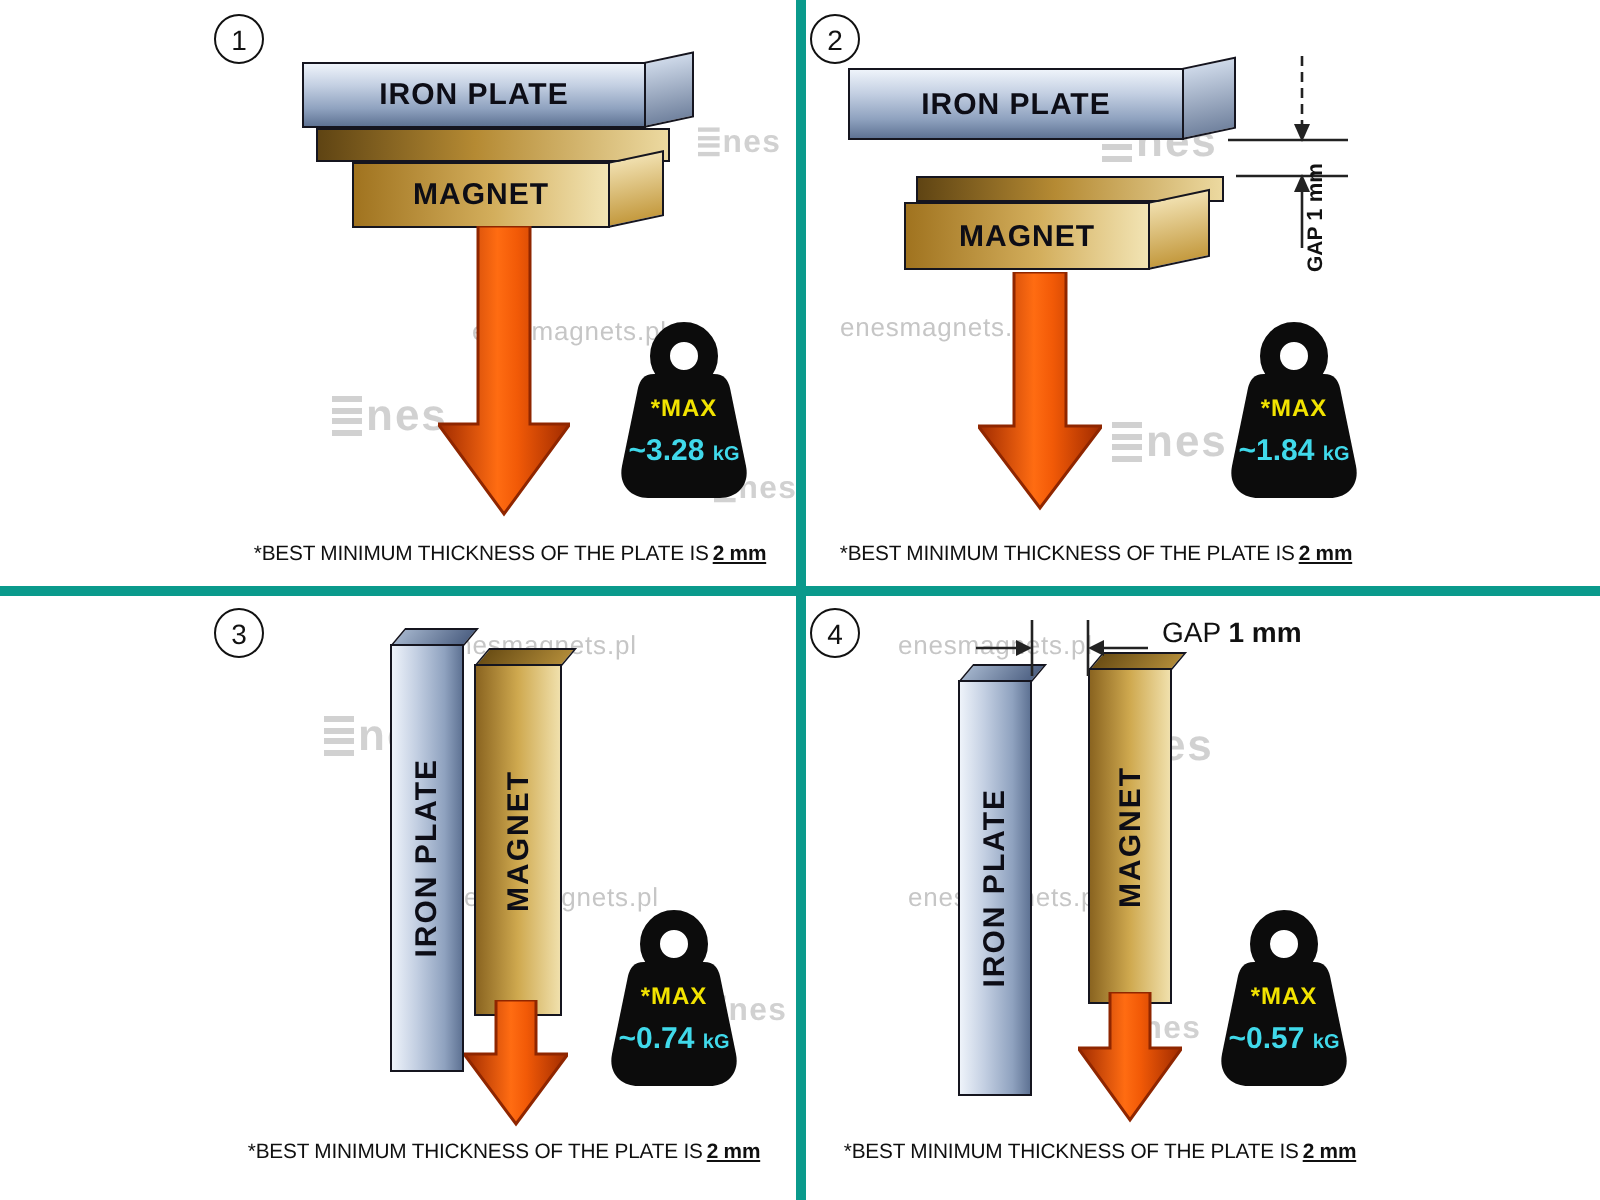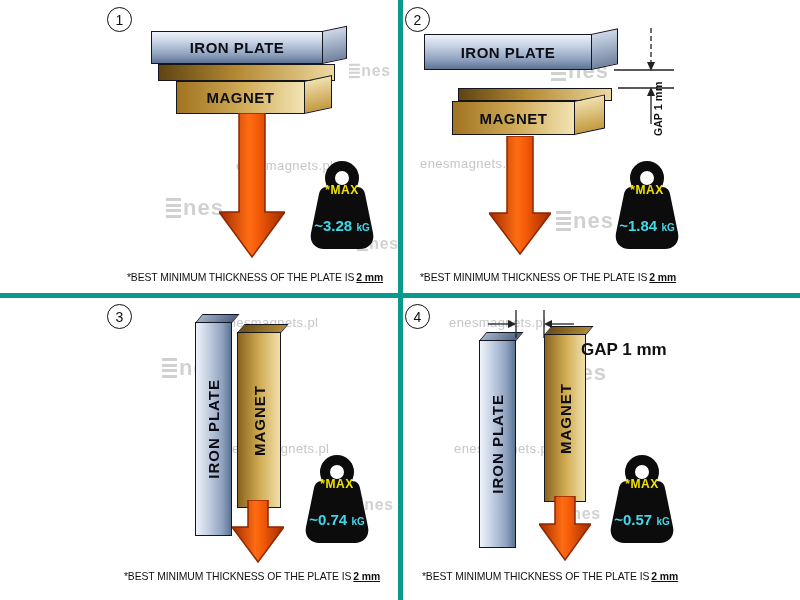--- a/index.html
+++ b/index.html
@@ -31,33 +31,33 @@
   .cap-top-plate{background:linear-gradient(90deg,#9fb0c8,#4f6284);transform:skewX(-40deg);transform-origin:50% 100%;}
   .cap-top-magnet{background:linear-gradient(90deg,#6b4e15,#b08a38);transform:skewX(-40deg);transform-origin:50% 100%;}
 
   
   svg.arrow{position:absolute;z-index:4;}
   svg.dim{position:absolute;z-index:4;}
 
   
   .weight{position:absolute;width:76px;height:92px;text-align:center;z-index:5;}
   .weight svg{position:absolute;left:0;top:0;}
-  .wmax{position:absolute;left:0;right:0;top:22px;color:var(--max_yellow,#f2e300);font-weight:bold;font-size:12px;letter-spacing:.5px;}
+  .wmax{position:absolute;left:0;right:0;top:36px;color:var(--max_yellow,#f2e300);font-weight:bold;font-size:12px;letter-spacing:.5px;}
   .wval{position:absolute;left:0;right:0;top:56px;color:var(--value_cyan,#40d9ea);font-weight:bold;font-size:15px;white-space:nowrap;}
   .wunit{font-size:10px;}
 
   
   .caption{position:absolute;font-size:10.4px;letter-spacing:-0.1px;white-space:nowrap;text-align:center;color:#101010;}
   .caption b{margin-left:2px;text-decoration:underline;}
 
   
   .gap-v{position:absolute;writing-mode:vertical-rl;transform:rotate(180deg);font-size:10.5px;font-weight:bold;
          height:80px;display:inline-block;white-space:nowrap;z-index:5;}
   .gap-v b{font-size:11px;}
-  .gap-h{position:absolute;font-size:17px;font-weight:bold;white-space:nowrap;z-index:5;margin-top:32px;}
+  .gap-h{position:absolute;font-size:14px;font-weight:normal;white-space:nowrap;z-index:5;}
 
   
   .wm-site{position:absolute;font-size:13px;color:var(--watermark_gray,#c6c6c6);letter-spacing:.4px;z-index:1;}
   .wm-logo{position:absolute;display:flex;align-items:center;gap:2px;opacity:.8;z-index:1;}
   .wm-logo .bars{display:flex;flex-direction:column;gap:2.5px;}
   .wm-logo .bars i{display:block;width:15px;height:3px;background:var(--watermark_gray,#c6c6c6);}
   .wm-logo .nes{font-size:22px;font-weight:bold;color:var(--watermark_gray,#c6c6c6);letter-spacing:1px;line-height:1;}
   .wm-logo.small{transform:scale(.72);transform-origin:left top;}
 </style>
 </head>

